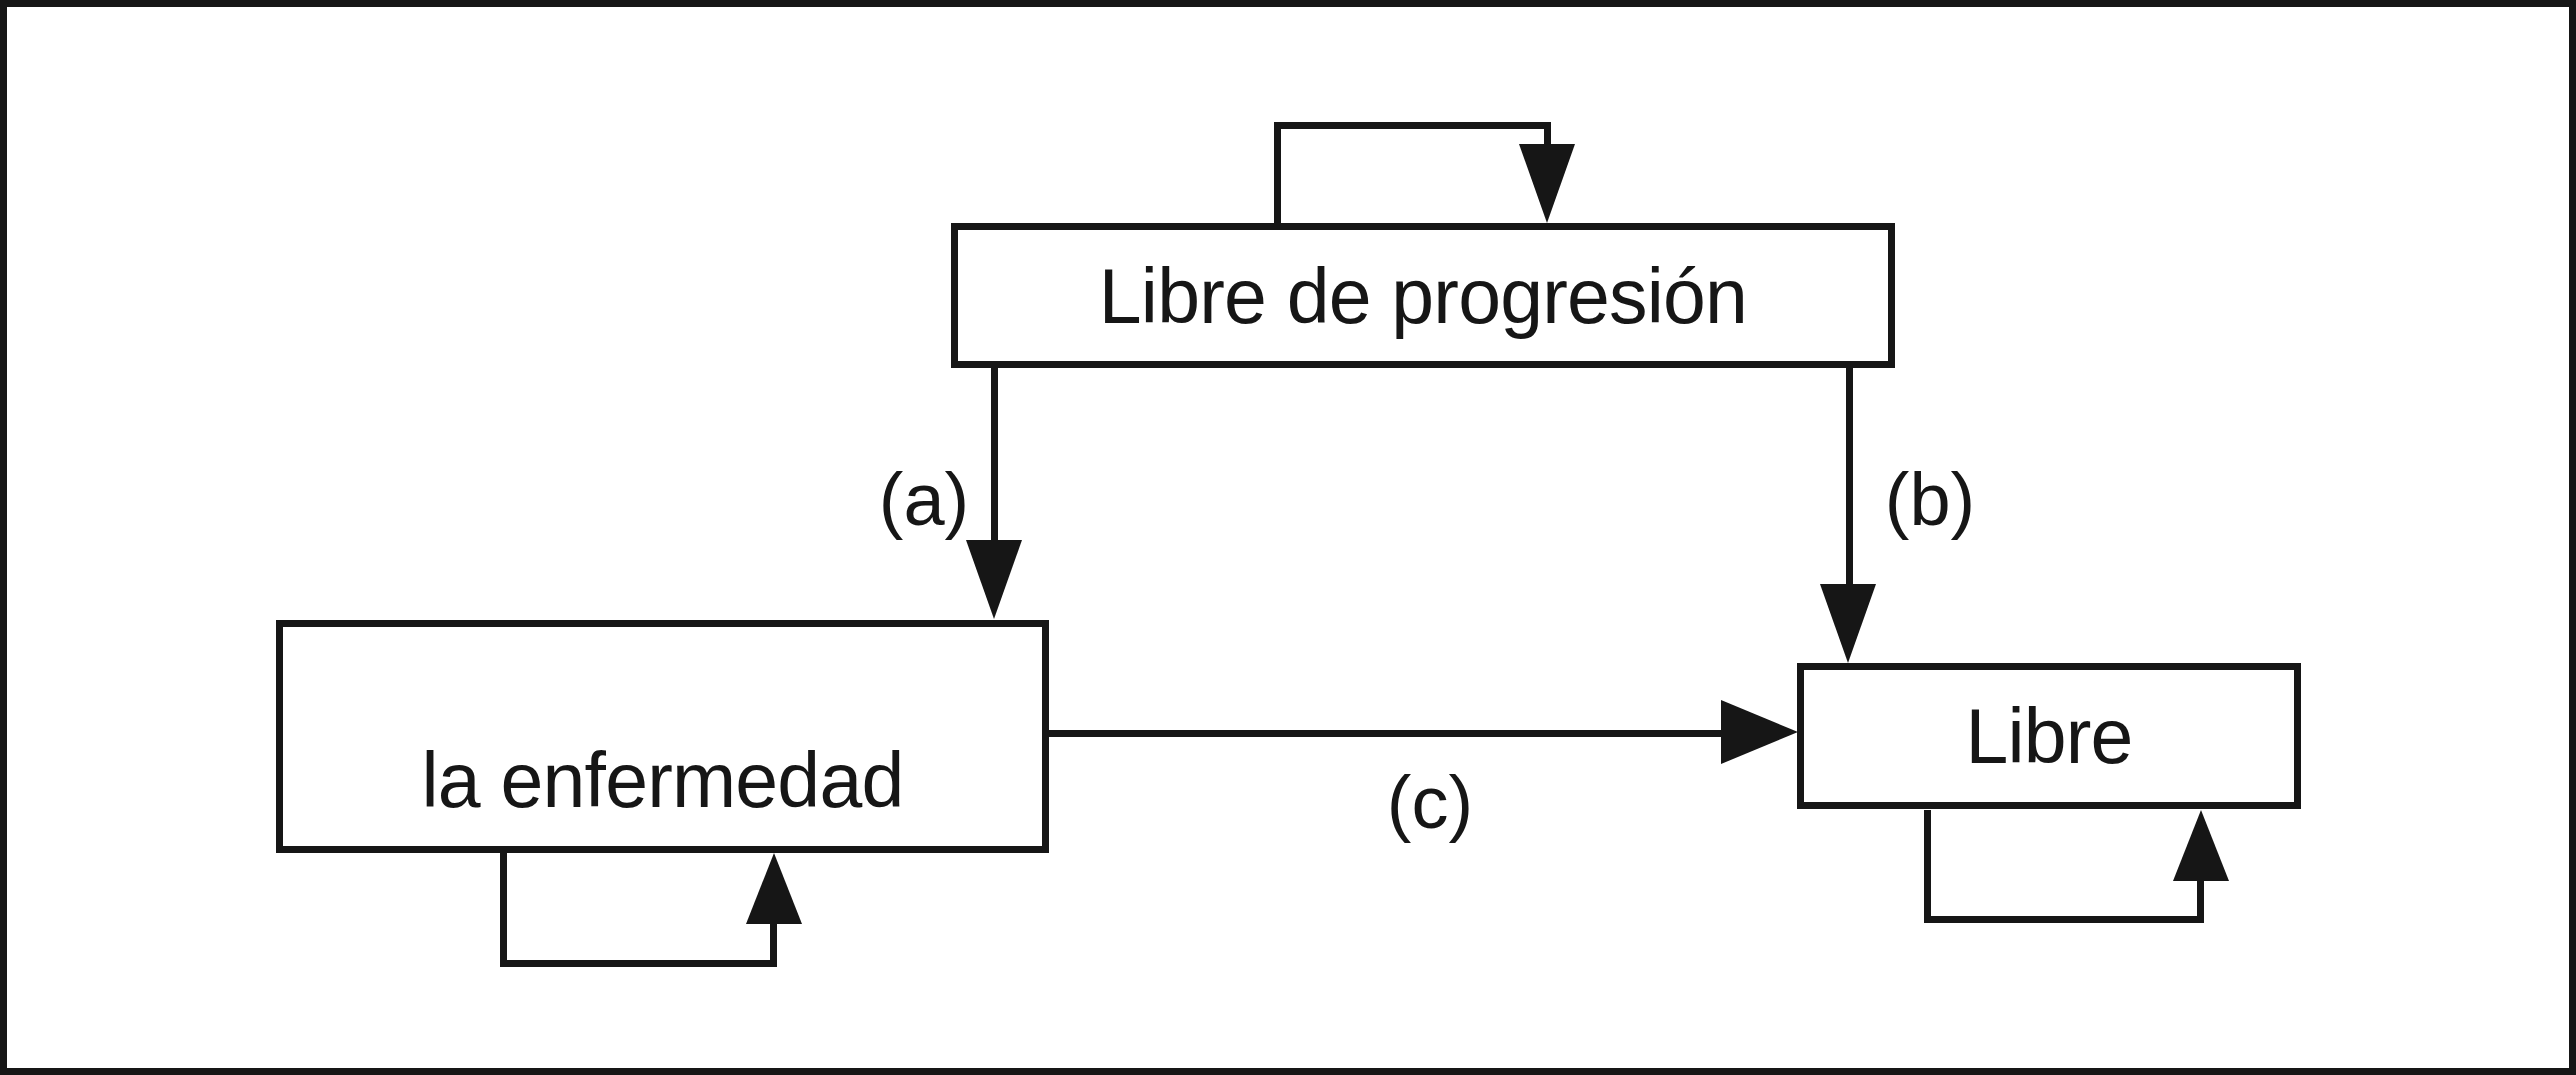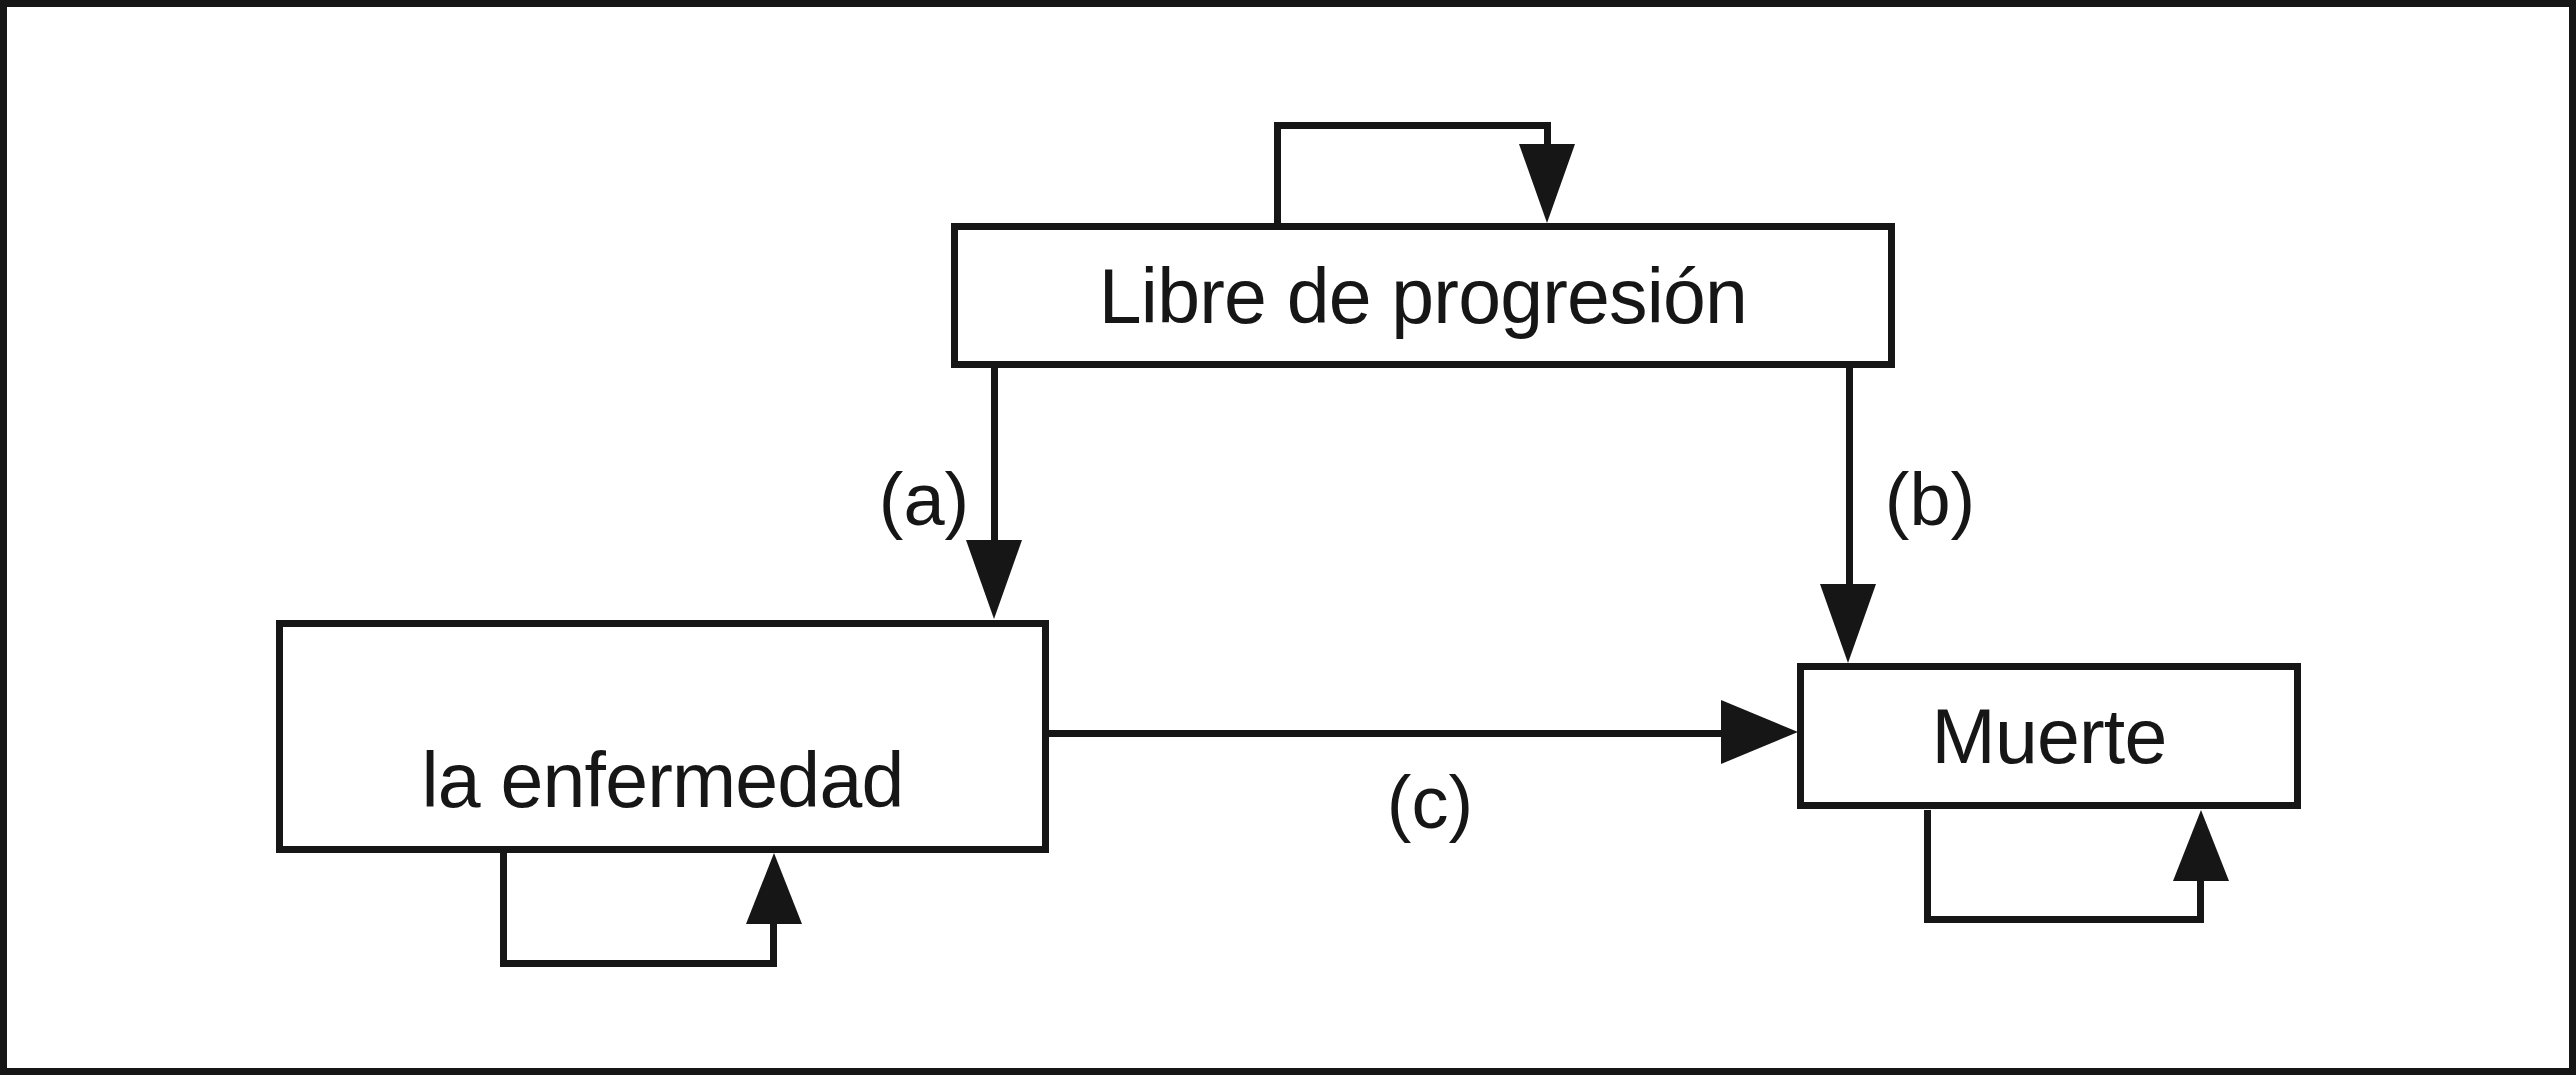--- a/index.html
+++ b/index.html
@@ -135,21 +135,21 @@
   </div>
 
   <div class="state-box box-disease-progression">
     <span class="state-label">
       <br>
       <span>la enfermedad</span>
     </span>
   </div>
 
   <div class="state-box box-death">
-    <span class="state-label">Muerte</span>
+    <span class="state-label">Libre</span>
   </div>
 
   <div class="line loop-top-v1"></div>
   <div class="line loop-top-h"></div>
   <div class="line loop-top-v2"></div>
   <div class="arrow-down loop-top-head"></div>
 
   <div class="line arrow-a-line"></div>
   <div class="arrow-down arrow-a-head"></div>
   <div class="transition-label label-a">(a)</div>

